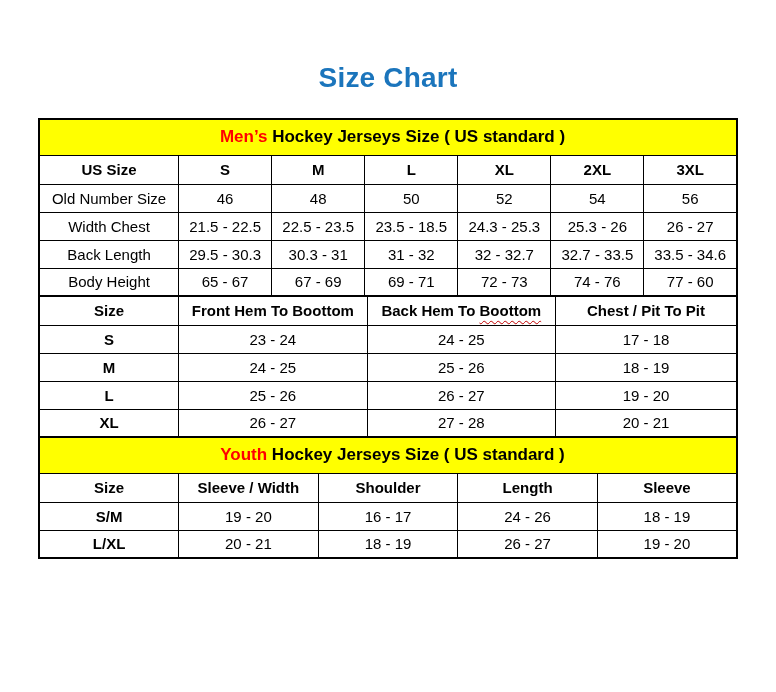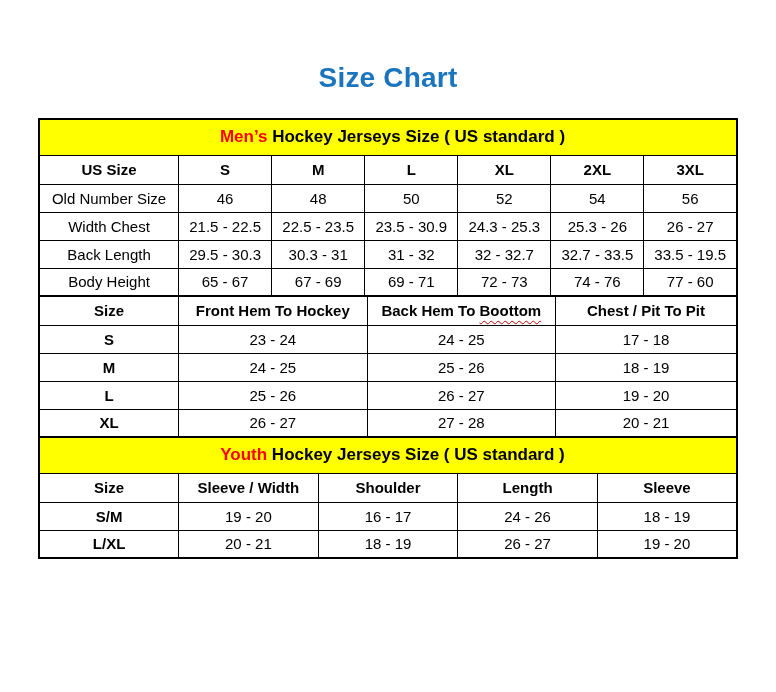--- a/index.html
+++ b/index.html
@@ -94,33 +94,33 @@
           <td>48</td>
           <td>50</td>
           <td>52</td>
           <td>54</td>
           <td>56</td>
         </tr>
         <tr>
           <td>Width Chest</td>
           <td>21.5 - 22.5</td>
           <td>22.5 - 23.5</td>
-          <td>23.5 - 30.9</td>
+          <td>23.5 - 18.5</td>
           <td>24.3 - 25.3</td>
           <td>25.3 - 26</td>
           <td>26 - 27</td>
         </tr>
         <tr>
           <td>Back Length</td>
           <td>29.5 - 30.3</td>
           <td>30.3 - 31</td>
           <td>31 - 32</td>
           <td>32 - 32.7</td>
           <td>32.7 - 33.5</td>
-          <td>33.5 - 19.5</td>
+          <td>33.5 - 34.6</td>
         </tr>
         <tr>
           <td>Body Height</td>
           <td>65 - 67</td>
           <td>67 - 69</td>
           <td>69 - 71</td>
           <td>72 - 73</td>
           <td>74 - 76</td>
           <td>77 - 60</td>
         </tr>
@@ -130,21 +130,21 @@
     <table class="size-table">
       <colgroup>
         <col style="width:20%">
           <col style="width:27%">
           <col style="width:27%">
           <col style="width:26%">
       </colgroup>
       <tbody>
         <tr>
           <th>Size</th>
-          <th>Front Hem To Hockey</th>
+          <th>Front Hem To Boottom</th>
           <th><span>Back Hem To </span><span class="misspelled">Boottom</span></th>
           <th>Chest / Pit To Pit</th>
         </tr>
         <tr>
           <td class="rowlabel-bold">S</td>
           <td>23 - 24</td>
           <td>24 - 25</td>
           <td>17 - 18</td>
         </tr>
         <tr>

